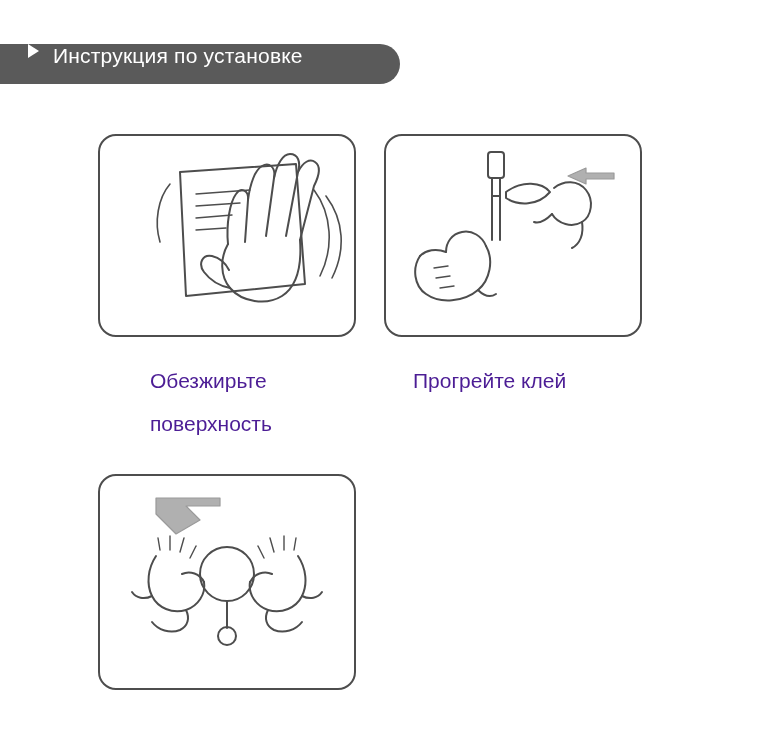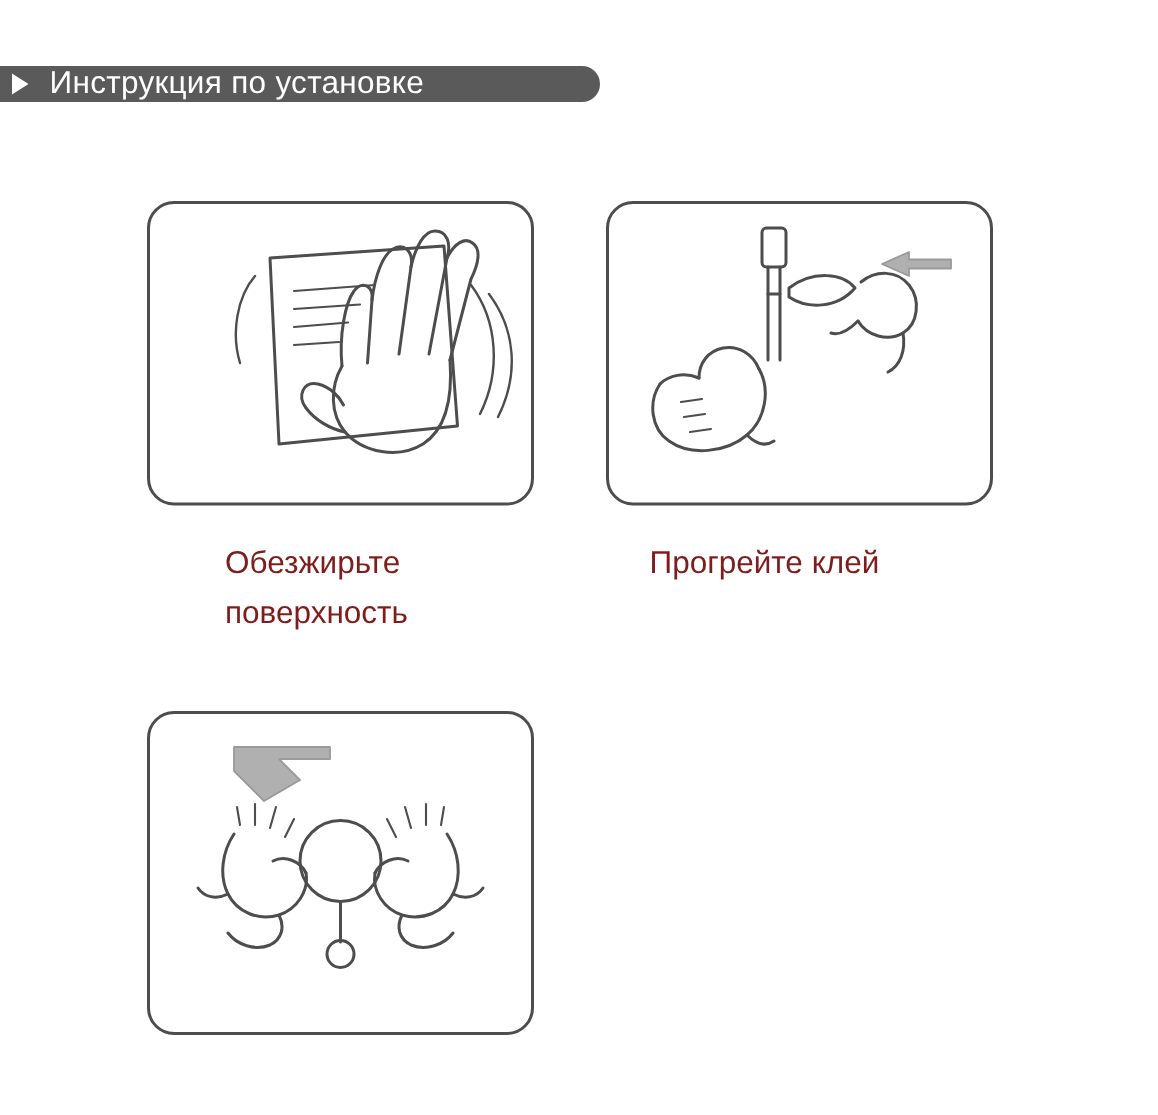--- a/index.html
+++ b/index.html
@@ -15,27 +15,27 @@
     position: relative;
     overflow: hidden;
   }
 
   
   .header-banner {
     position: absolute;
     left: 0;
     top: 44px;
     width: 400px;
-    height: 24px;
+    height: 40px;
     background: #5a5a5a;
     border-top-right-radius: 20px;
     border-bottom-right-radius: 20px;
     display: flex;
-    align-items: center;
-    padding-left: 8px;
+    align-items: flex-start;
+    padding-left: 28px;
     box-sizing: border-box;
   }
   .play-icon {
     width: 0;
     height: 0;
     border-left: 11px solid #ffffff;
     border-top: 7px solid transparent;
     border-bottom: 7px solid transparent;
     margin-right: 14px;
     flex: 0 0 auto;
@@ -52,37 +52,37 @@
     position: absolute;
   }
   .panel {
     border: 2px solid #4d4d4d;
     border-radius: 18px;
     background: #ffffff;
     box-sizing: border-box;
   }
   .caption {
     font-size: 21px;
-    line-height: 33px;
-    color: #7f1d1d;
+    line-height: 43px;
+    color: #4c1d95;
     white-space: pre-line;
   }
 
   
   #step-1 { left: 98px; top: 134px; }
   #step-1 .panel { width: 258px; height: 203px; }
   #step-1 .caption {
     position: absolute;
     left: 52px;
     top: 225px;
     width: 230px;
   }
 
   
-  #step-2 { left: 404px; top: 134px; }
+  #step-2 { left: 384px; top: 134px; }
   #step-2 .panel { width: 258px; height: 203px; }
   #step-2 .caption {
     position: absolute;
     left: 29px;
     top: 225px;
     width: 240px;
   }
 
   
   #step-3 { left: 98px; top: 474px; }

